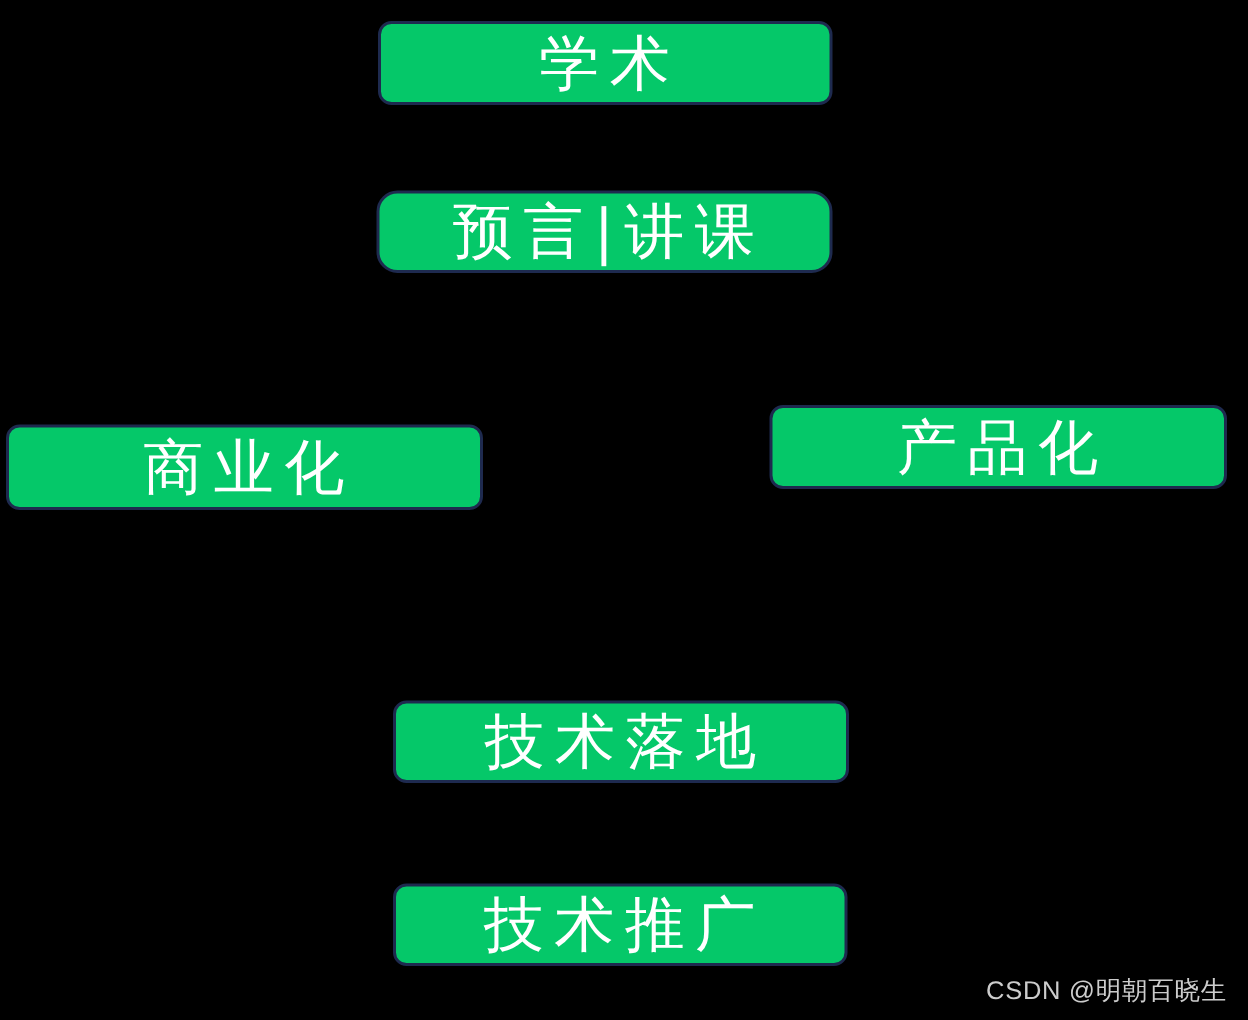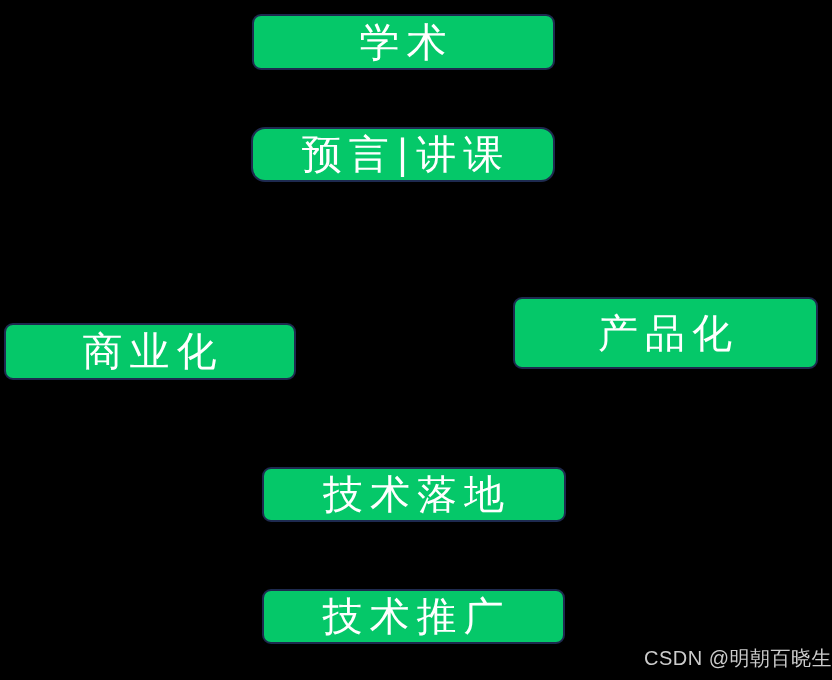--- a/index.html
+++ b/index.html
@@ -29,32 +29,32 @@
     color: var(--node-text, #ffffff);
     font-size: 40px;
     letter-spacing: 7px;
     font-weight: 400;
     white-space: nowrap;
     transform: translateX(3px); 
   }
   
   .n-academic          { left: 252px; top: 14px;  width: 303px; height: 56px; }
   .n-lecture           { left: 251px; top: 127px; width: 304px; height: 55px; border-radius: 14px; }
-  .n-commercialization { left: 4px;   top: 283px; width: 292px; height: 57px; margin-top: 40px; }
-  .n-productization    { left: 513px; top: 297px; width: 305px; height: 72px; text-align: right; }
+  .n-commercialization { left: 4px;   top: 283px; width: 318px; height: 57px; }
+  .n-productization    { left: 513px; top: 270px; width: 305px; height: 56px; text-align: right; }
   .n-tech-landing      { left: 262px; top: 467px; width: 304px; height: 55px; }
   .n-tech-promotion    { left: 262px; top: 589px; width: 303px; height: 55px; }
 
   .watermark {
     position: absolute;
-    right: 0;
+    right: 14px;
     bottom: 8px;
     color: var(--watermark-color, #cccccc);
     font-family: "Liberation Sans", sans-serif;
-    font-size: 20px;
+    font-size: 17px;
     letter-spacing: 0.5px;
   }
 </style>
 </head>
 <body>
 
 <div class="canvas">
 
   <div class="node n-academic">
     <span class="label">学术</span>

